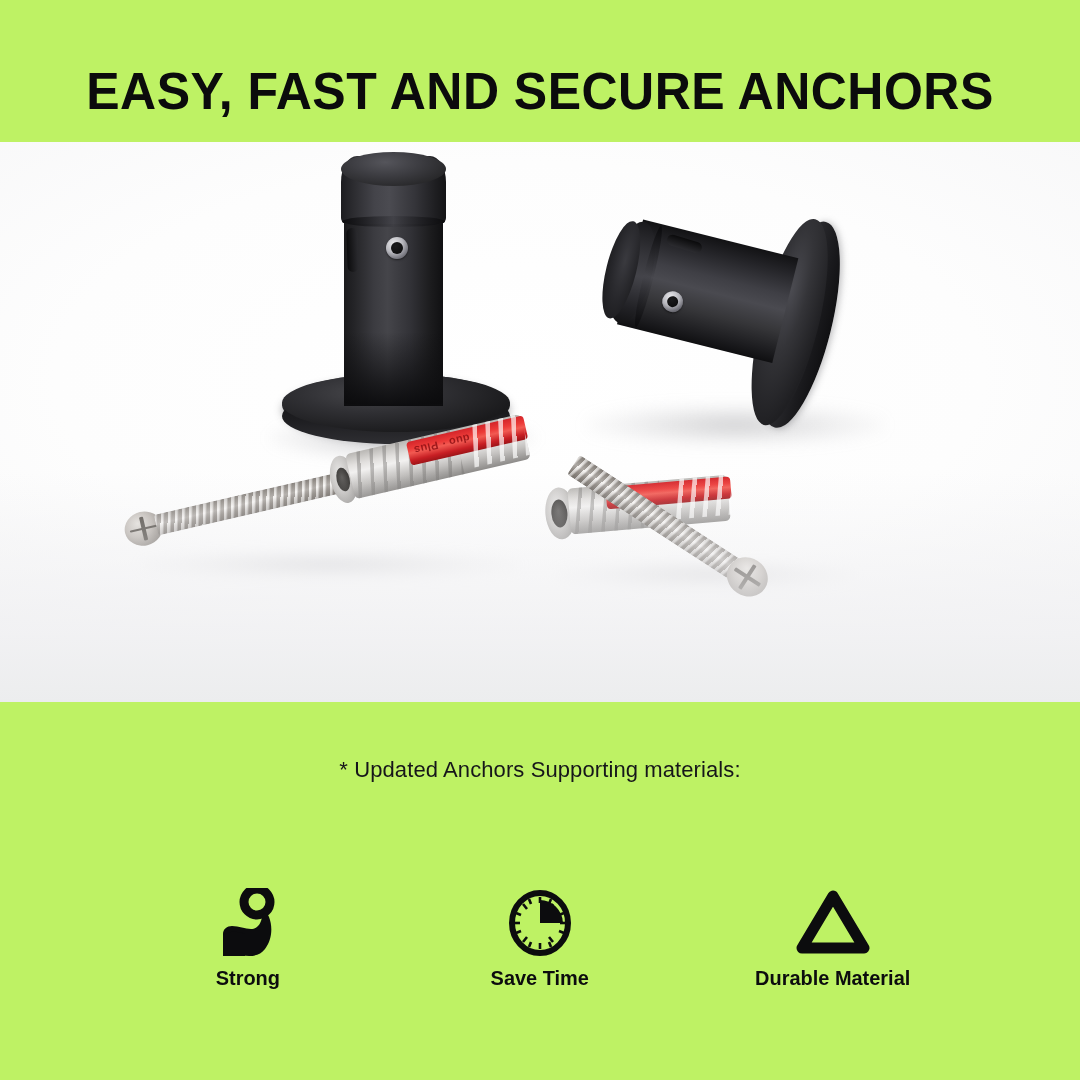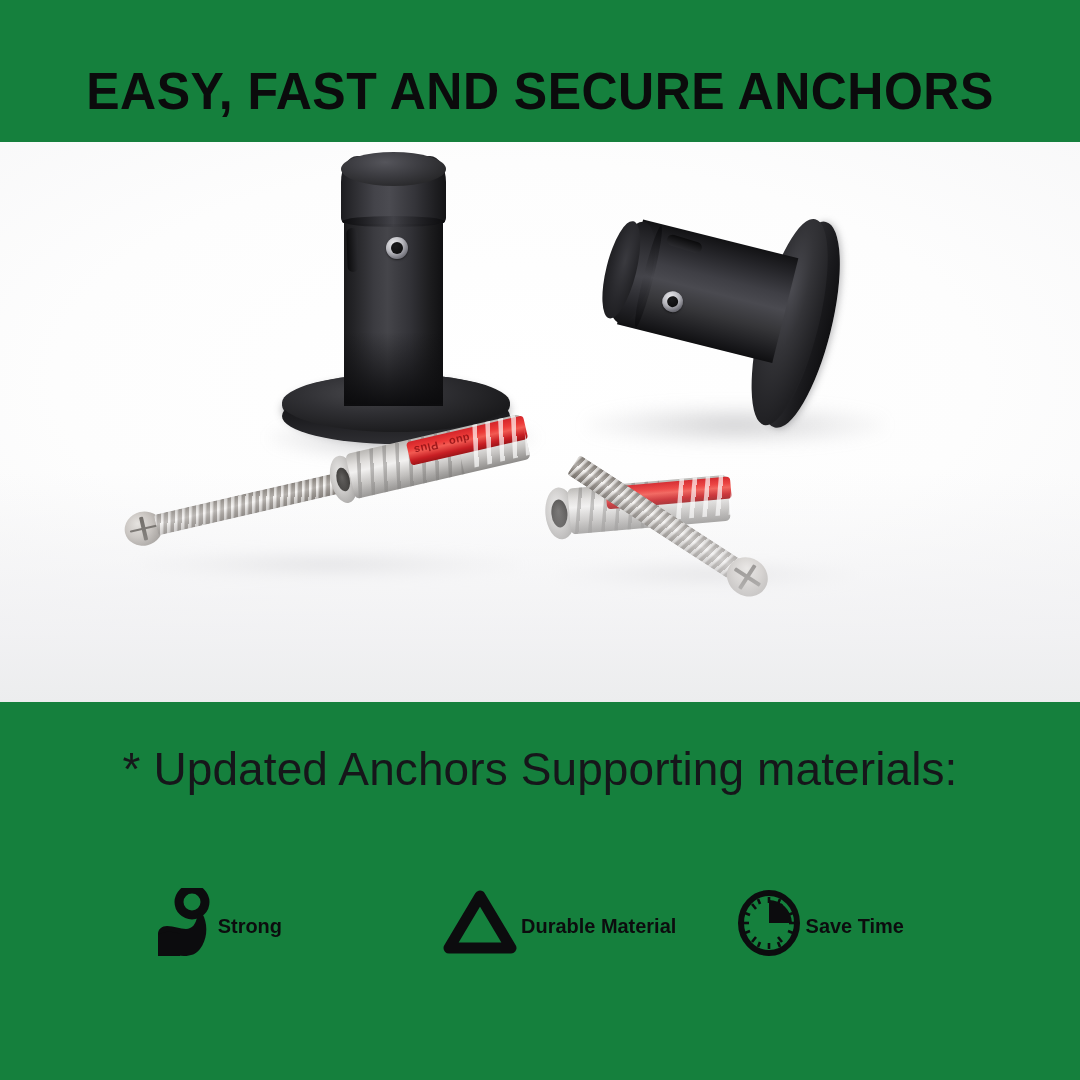--- a/index.html
+++ b/index.html
@@ -5,21 +5,21 @@
 <style>
   html, body {
     margin: 0;
     padding: 0;
     background: #ffffff;
   }
   #page {
     position: relative;
     width: 1080px;
     height: 1080px;
-    background: #15803d;
+    background: #bef264;
     font-family: "Liberation Sans", sans-serif;
     overflow: hidden;
   }
 
   
   #title {
     position: absolute;
     top: 62px;
     left: 0;
     width: 1080px;
@@ -327,40 +327,40 @@
     filter: blur(6px);
   }
 
   
   #caption {
     position: absolute;
     left: 0;
     top: 748px;
     width: 1080px;
     text-align: center;
-    font-size: 46px;
+    font-size: 22px;
     line-height: 43px;
     color: #16161a;
     letter-spacing: 0.1px;
   }
 
   
   #features {
     position: absolute;
     left: 150px;
     top: 886px;
     width: 780px;
     display: flex;
     justify-content: space-between;
     align-items: flex-start;
   }
   .feature {
     width: 195px;
     display: flex;
-    flex-direction: row;
+    flex-direction: column;
     align-items: center;
   }
   .feature-icon {
     height: 74px;
     display: flex;
     align-items: center;
     justify-content: center;
   }
   .feature-label {
     margin-top: 6px;
@@ -452,29 +452,20 @@
     <div class="feature">
       <div class="feature-icon">
         <svg width="66" height="70" viewBox="0 0 66 70" aria-hidden="true">
           <circle cx="42" cy="14" r="13" fill="none" stroke="#0c0c0e" stroke-width="9"></circle>
           <path d="M8 66 L8 46 C8 41 12 38 17 38 C24 38 30 41 36 41 C42 41 46 36 47 29
                    C48 24 52 24 54 29 C58 39 57 52 50 61 C46 66 41 68 34 68 Z" fill="#0c0c0e"></path>
           <path d="M8 47 C14 43 22 43 30 46 L30 68 L8 68 Z" fill="#0c0c0e"></path>
         </svg>
       </div>
       <div class="feature-label">Strong</div>
-    </div>
-
-    <div class="feature">
-      <div class="feature-icon">
-        <svg width="74" height="66" viewBox="0 0 74 66" aria-hidden="true">
-          <path d="M37 6 L68 58 L6 58 Z" fill="none" stroke="#0c0c0e" stroke-width="11" stroke-linejoin="round" stroke-linecap="round"></path>
-        </svg>
-      </div>
-      <div class="feature-label">Durable Material</div>
     </div>
 
     <div class="feature">
       <div class="feature-icon">
         <svg width="68" height="70" viewBox="0 0 68 70" aria-hidden="true">
           <ellipse cx="34" cy="35" rx="28" ry="30" fill="none" stroke="#0c0c0e" stroke-width="6"></ellipse>
           <g stroke="#0c0c0e" stroke-width="2.6">
             <line x1="34" y1="9" x2="34" y2="15"></line>
             <line x1="34" y1="55" x2="34" y2="61"></line>
             <line x1="8" y1="35" x2="14" y2="35"></line>
@@ -491,15 +482,24 @@
             <line x1="58" y1="25" x2="53" y2="27"></line>
             <line x1="10" y1="45" x2="15" y2="43"></line>
             <line x1="58" y1="45" x2="53" y2="43"></line>
           </g>
           <path d="M34 35 L34 12 A23 24 0 0 1 57 35 Z" fill="#0c0c0e"></path>
         </svg>
       </div>
       <div class="feature-label">Save Time</div>
     </div>
 
+    <div class="feature">
+      <div class="feature-icon">
+        <svg width="74" height="66" viewBox="0 0 74 66" aria-hidden="true">
+          <path d="M37 6 L68 58 L6 58 Z" fill="none" stroke="#0c0c0e" stroke-width="11" stroke-linejoin="round" stroke-linecap="round"></path>
+        </svg>
+      </div>
+      <div class="feature-label">Durable Material</div>
+    </div>
+
 
   </div>
 </div>
 
 </body></html>

